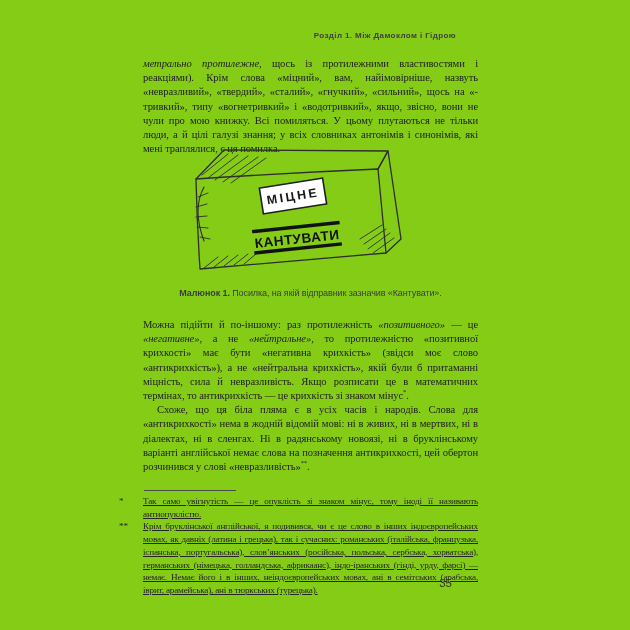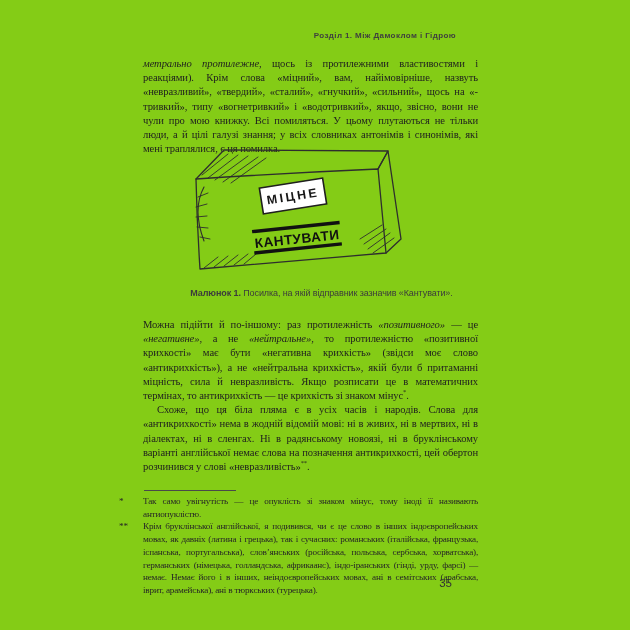--- a/index.html
+++ b/index.html
@@ -19,33 +19,33 @@
     text-align:justify; color:#1f1f1f;
   }
   .p1 { top:57px; }
   .pgroup { top:318px; }
   .pgroup p { margin:0; }
   .pgroup p.indent { text-indent:14px; }
   .body-block i { }
   .body-block sup { font-size:6.5px; vertical-align:super; line-height:0; }
   figure.illustration { position:absolute; top:147px; left:190px; width:230px; height:135px; }
   .caption {
-    position:absolute; top:287px; left:154px; width:335px; text-align:center;
+    position:absolute; top:287px; left:143px; width:335px; text-align:center;
     font-family:"Liberation Sans", sans-serif; font-size:9px; letter-spacing:-0.1px;
     line-height:12.5px; color:#3c3c3c;
   }
   .caption b { font-weight:bold; }
   .fn-rule { position:absolute; top:490px; left:144px; width:92px; border-top:1px solid #4a4a4a; }
   .footnotes {
     position:absolute; top:495px; left:119px; width:359px;
     font-size:9.2px; line-height:12.7px; letter-spacing:-0.2px; color:#262626;
   }
   .fn { display:flex; }
   .fn-marker { flex:0 0 24px; }
-  .fn-text { flex:1; text-align:justify; }
+  .fn-text { flex:1; text-align:justify;text-decoration:underline; }
   .folio {
     position:absolute; top:577px; left:402px; width:50px; text-align:right;
     font-family:"Liberation Sans", sans-serif; font-size:11.5px; color:#333333;
   }
   svg text { font-family:"Liberation Sans", sans-serif; }
 </style>
 </head>
 <body>
 
 <div class="page">

